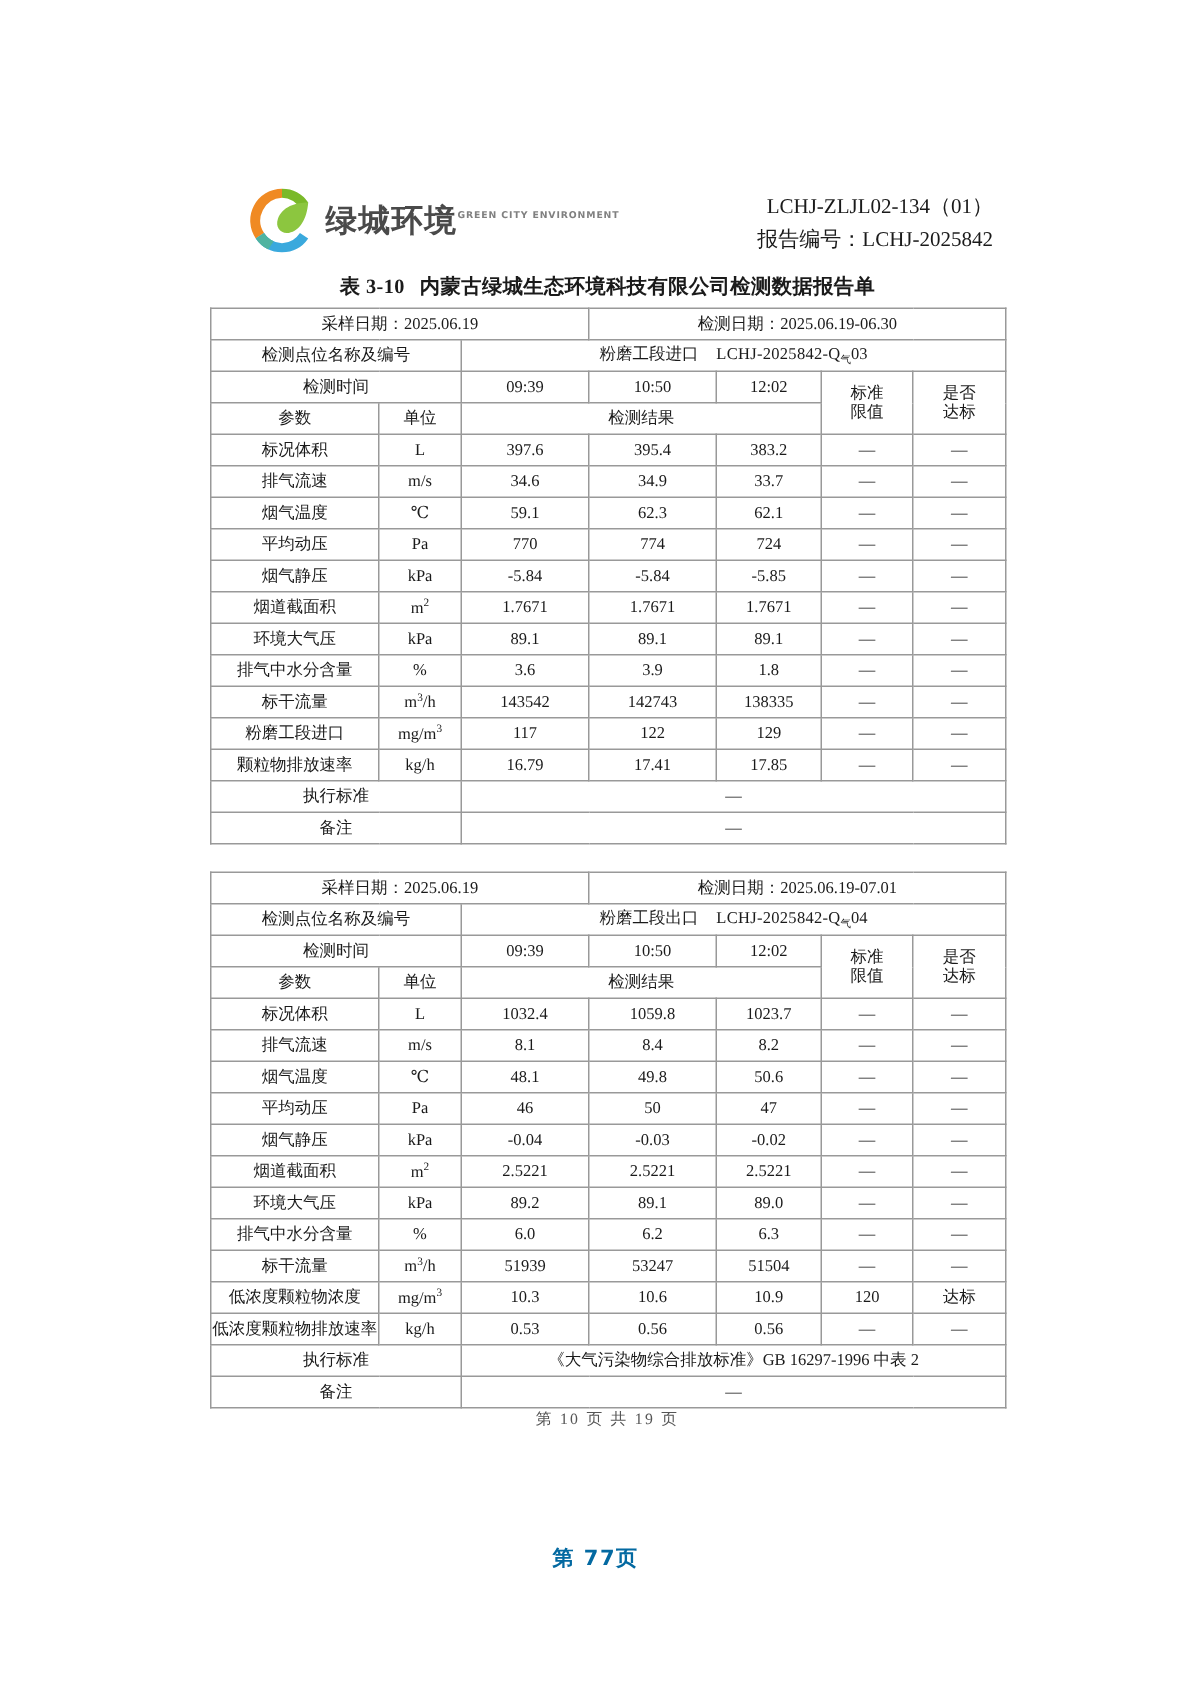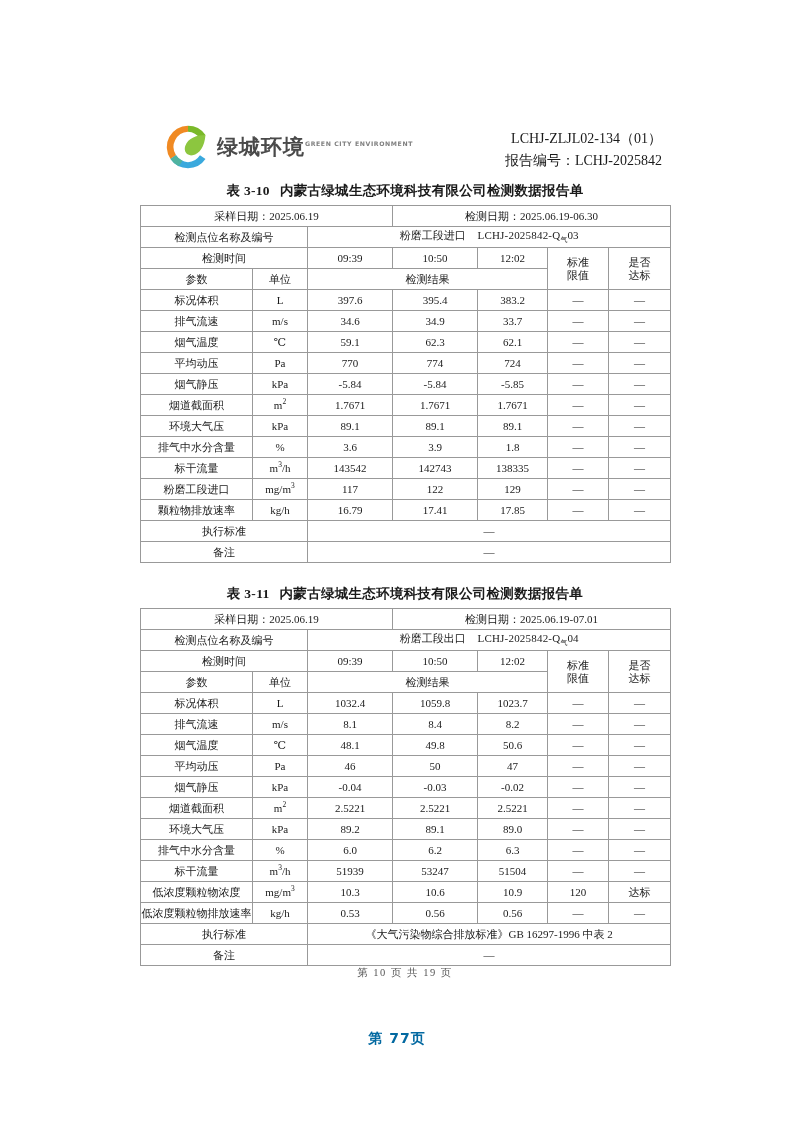--- a/index.html
+++ b/index.html
@@ -312,23 +312,20 @@
         </tr>
         <tr>
           <td colspan="2">备注</td>
           <td colspan="5">—</td>
         </tr>
       </tbody>
     </table>
 
     <div class="table-gap"></div>
 
-    <div class="table-title">
-      <span class="tnum">表 3-11</span><span>内蒙古绿城生态环境科技有限公司检测数据报告单</span>
-    </div>
 
     <table class="report">
       <colgroup>
         <col style="width:112px">
           <col style="width:55px">
           <col style="width:85px">
         <col style="width:85px">
           <col style="width:70px">
           <col style="width:61px">
           <col style="width:62px">

